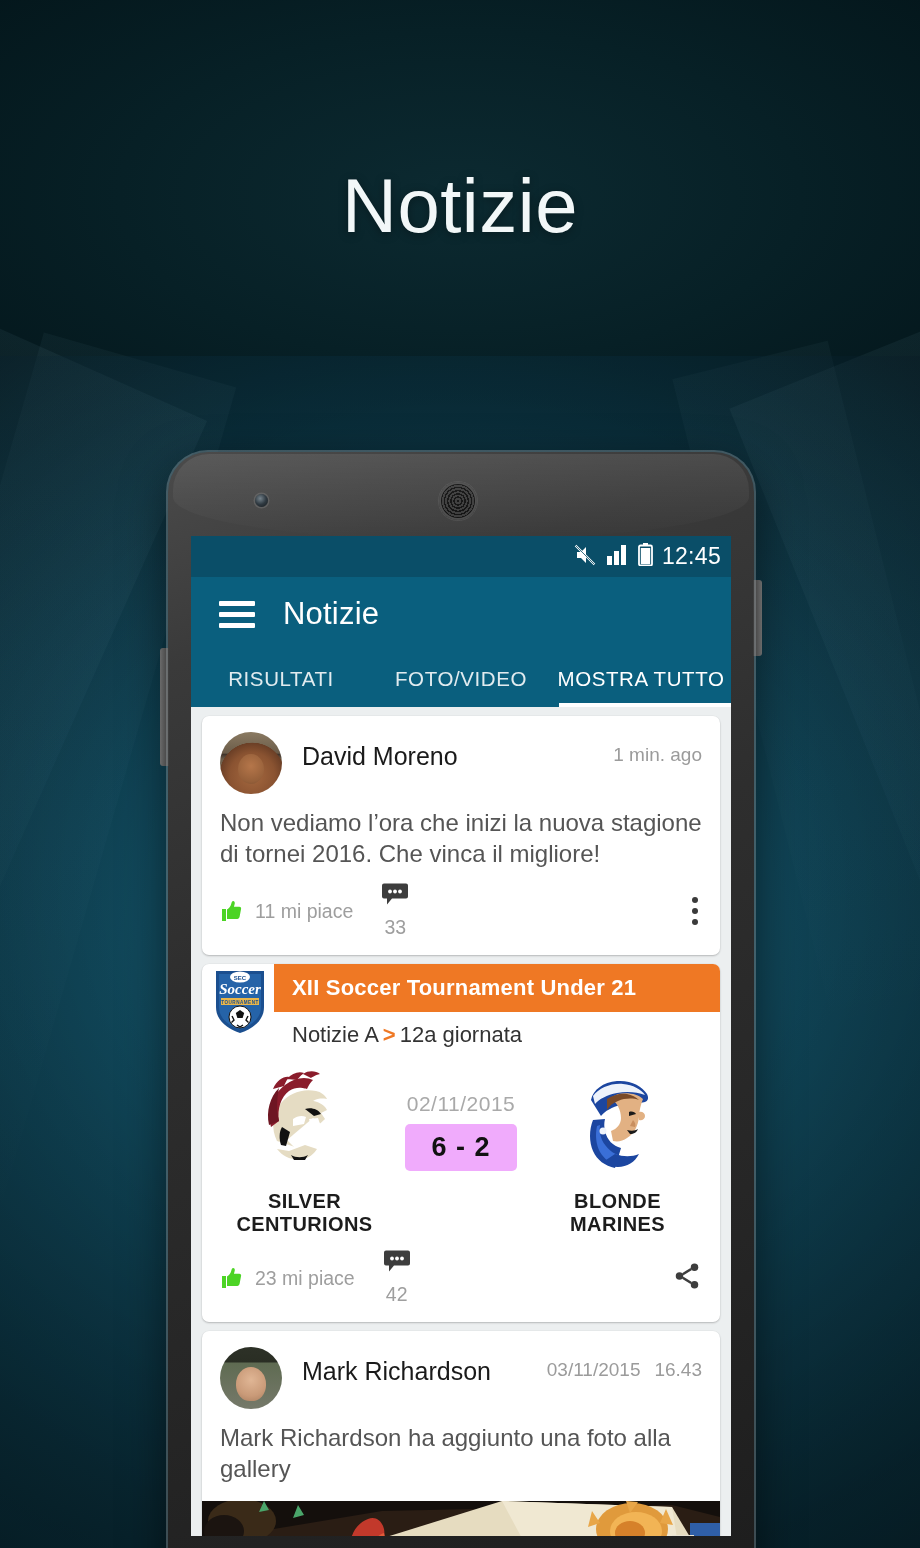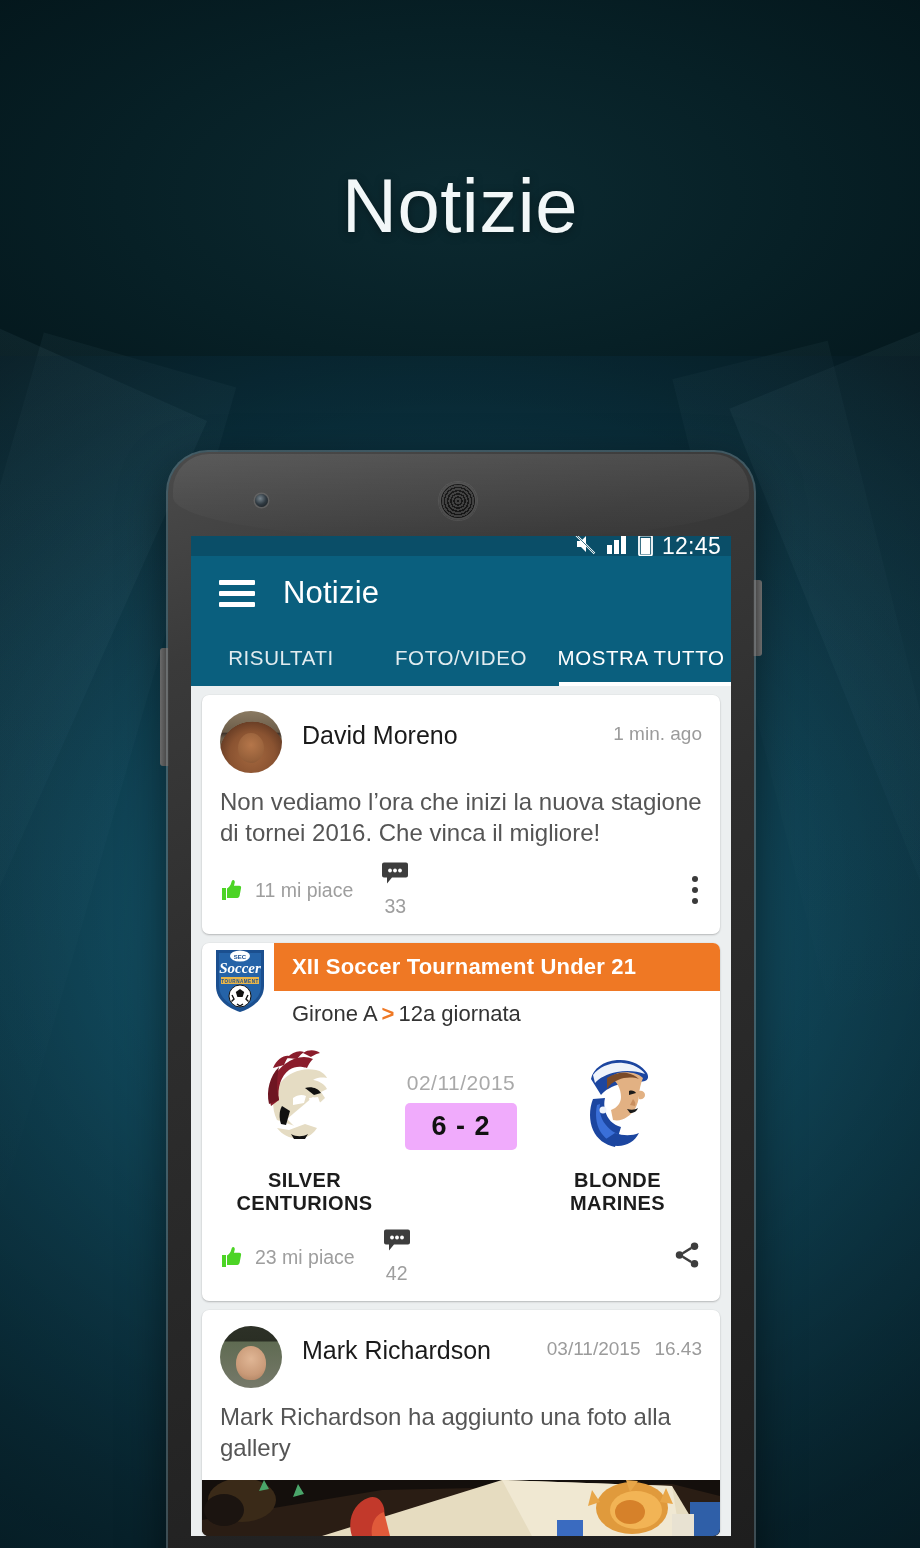--- a/index.html
+++ b/index.html
@@ -94,21 +94,21 @@
   }
 
   
   #screen {
     position:absolute; left:28px; top:84px; width:540px; height:1000px;
     background:#eceff0; overflow:hidden;
   }
 
   
   .statusbar {
-    height:20px; background:#0a4e68; display:flex; align-items:center;
+    height:41px; background:#0a4e68; display:flex; align-items:center;
     justify-content:flex-end; padding-right:10px; gap:9px;
   }
   .sb-clock { color:#fff; font-size:23px; font-weight:400; letter-spacing:0.3px; }
 
   
   .appbar { background:#0a5f7e; padding:0 0 0 0; }
   .appbar-top { height:74px; display:flex; align-items:center; padding-left:28px; gap:28px; }
   .hamburger { width:36px; height:27px; display:flex; flex-direction:column; justify-content:space-between; cursor:pointer; }
   .hamburger span { display:block; height:5px; background:#fff; border-radius:1px; }
   .appbar-title { color:#fff; font-size:31px; font-weight:500; letter-spacing:0.2px; }
@@ -308,21 +308,21 @@
               <rect x="9" y="30" width="38" height="7" fill="#e8b54a"></rect>
               <text x="28" y="35.6" font-family="Liberation Sans, sans-serif" font-size="4.6" font-weight="700" fill="#1b4f8f" text-anchor="middle" letter-spacing="0.5">TOURNAMENT</text>
               <circle cx="28" cy="49" r="11" fill="#fff" stroke="#111" stroke-width="1"></circle>
               <path d="M28 42l4.2 3-1.6 5h-5.2l-1.6-5z" fill="#111"></path>
               <path d="M20 48l2 4-2.5 2.4M36 48l-2 4 2.5 2.4M25 57l3 2 3-2" stroke="#111" stroke-width="1.4" fill="none"></path>
             </svg>
           </div>
           <div class="orange-bar">XII Soccer Tournament Under 21</div>
         </div>
         <div class="match-sub">
-          <span>Girone A</span><span class="gt">&gt;</span><span>12a giornata</span>
+          <span>Notizie A</span><span class="gt">&gt;</span><span>12a giornata</span>
         </div>
 
         <div class="match-body">
           <div class="team">
             <div class="team-logo">
               <svg width="116" height="110" viewBox="0 0 116 110">
                 <path d="M30 74c-6-12-5-27 4-38 8-10 22-15 35-12 5 1 9 4 11 8 0 0-8-2-14 2 0 0 10 1 14 9l-6 3 4 6-30 28z" fill="#e5dcc3"></path>
                 <path d="M24 60c-4-16 2-33 14-42 9-7 20-9 28-5-4 4-6 9-6 9s-10-4-18 2-12 18-10 30z" fill="#8a1c2b"></path>
                 <path d="M26 22c4-9 11-13 16-12-3 4-5 9-5 9zM40 12c5-6 12-8 17-6-4 3-7 7-7 7zM56 7c6-4 13-3 17 0-5 1-9 4-9 4z" fill="#8a1c2b"></path>
                 <path d="M22 58c-3-14 1-28 10-37-2 10-3 22 0 33z" fill="#6e1622"></path>

